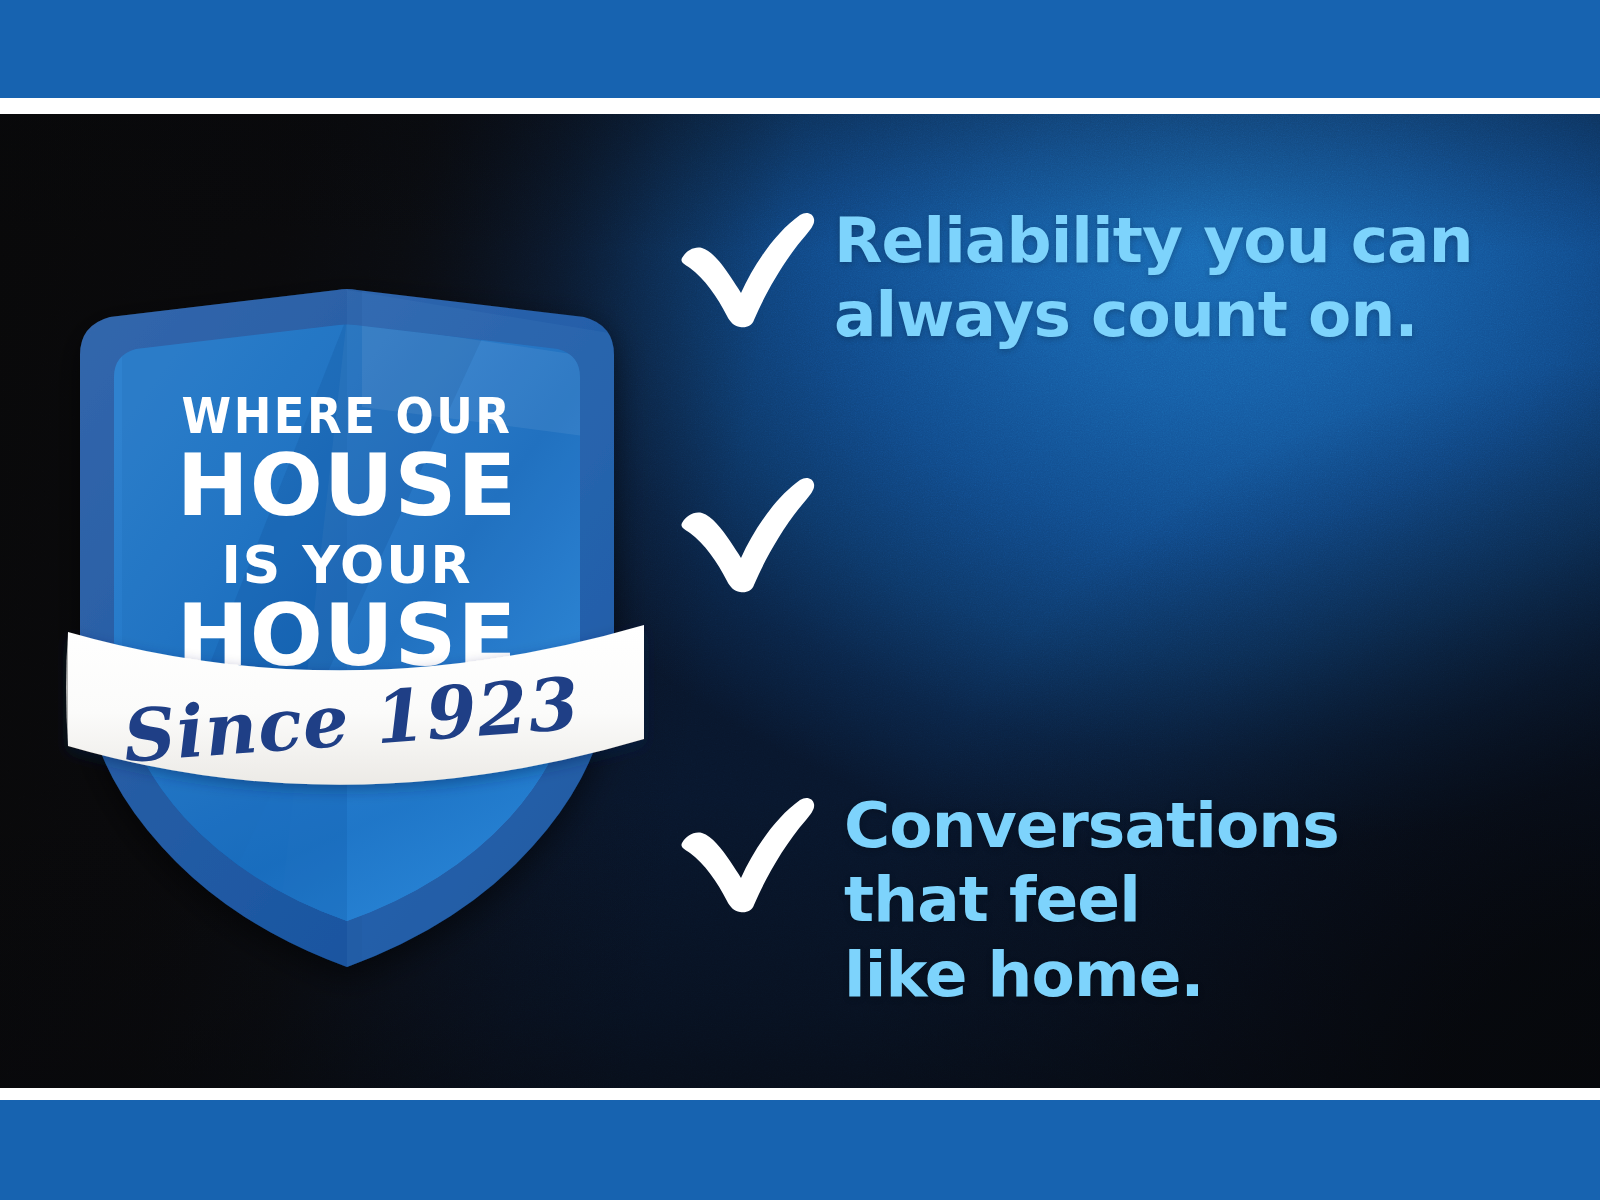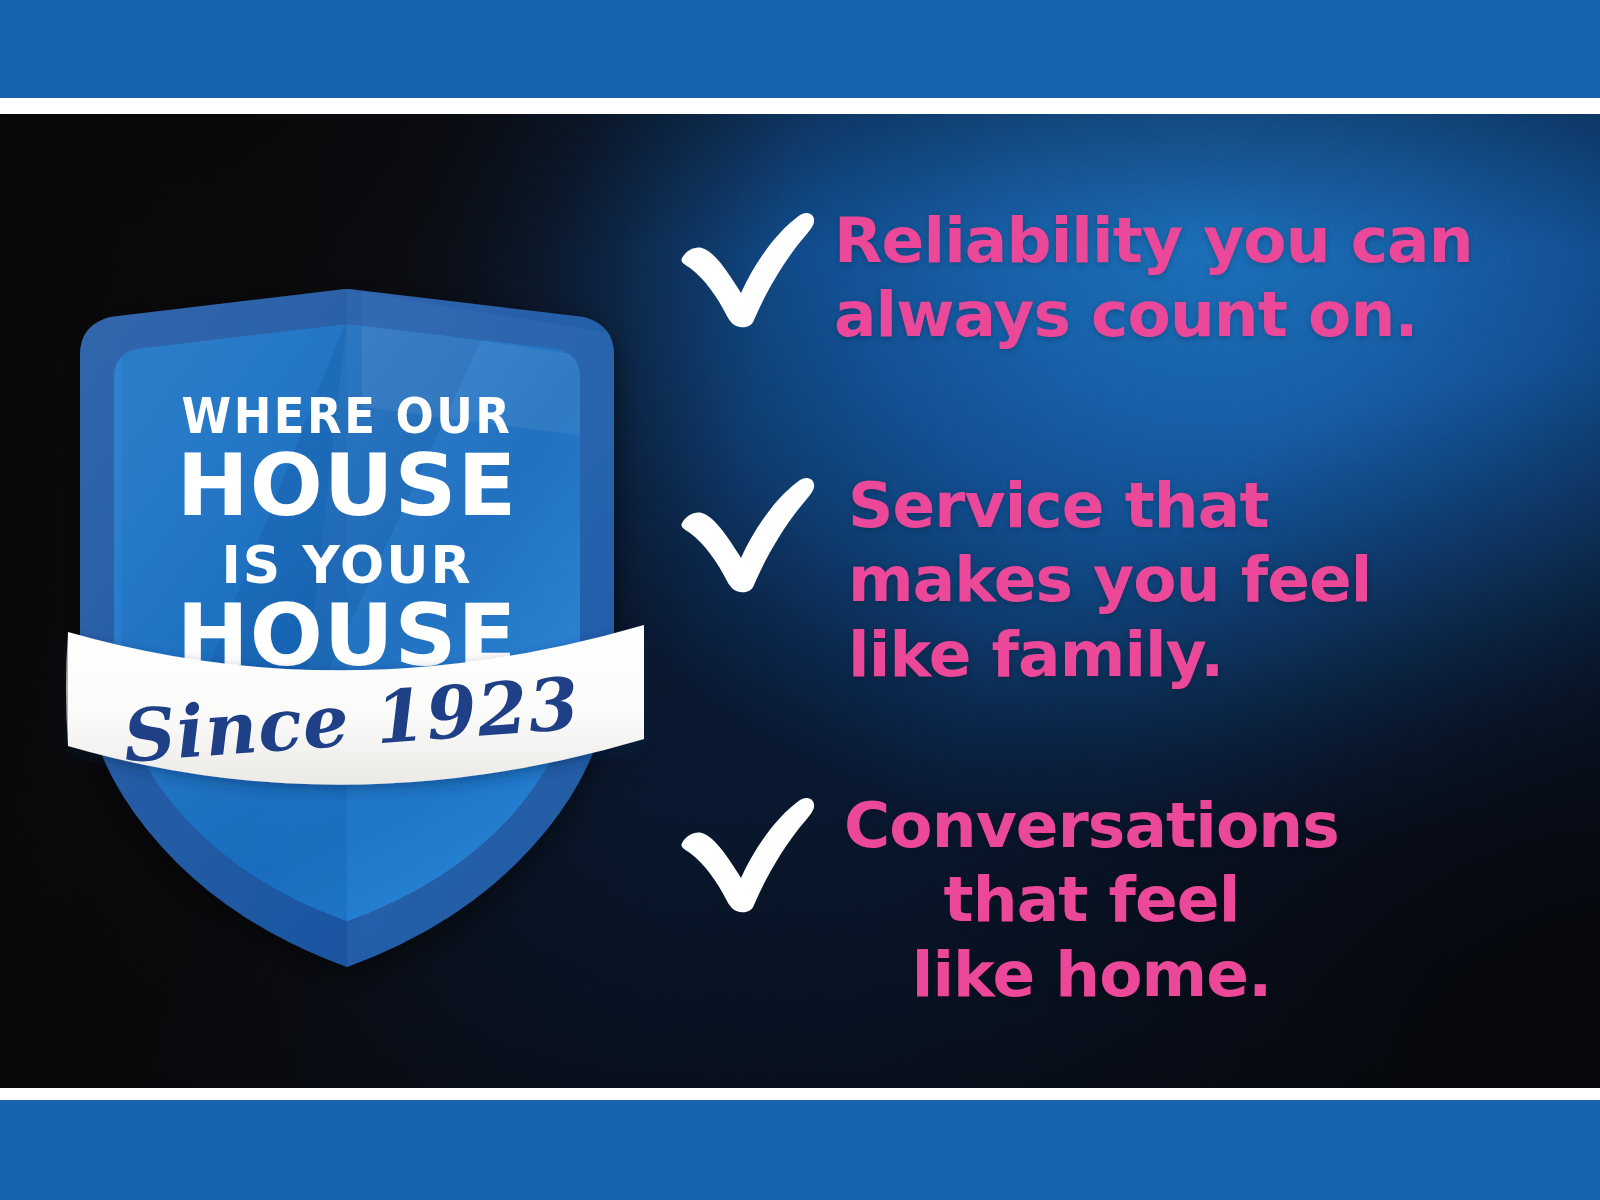--- a/index.html
+++ b/index.html
@@ -125,35 +125,35 @@
     display: flex;
     align-items: flex-start;
   }
   .bullet-check {
     width: 150px;
     flex: 0 0 150px;
     margin-top: 6px;
   }
   .bullet-check svg { width: 148px; height: 118px; display: block; }
   .bullet-text {
-    color: #ec4899;
+    color: #7dd3fc;
     font-family: "DejaVu Sans", sans-serif;
     font-weight: bold;
     font-size: 63px;
     line-height: 1.18;
     letter-spacing: -0.9px;
     white-space: pre-line;
     text-shadow: 0 2px 6px rgba(0,0,0,0.22);
   }
   .bullet-1 { top: 0px;   left: 0px; }
   .bullet-2 { top: 265px; left: 0px; }
   .bullet-3 { top: 585px; left: 0px; }
   .bullet-1 .bullet-text { padding-left: 12px; }
   .bullet-2 .bullet-text { padding-left: 26px; }
-  .bullet-3 .bullet-text { padding-left: 22px; text-align: center; }
+  .bullet-3 .bullet-text { padding-left: 22px; }
 </style>
 </head>
 <body>
 
 <div id="canvas">
 
   <div class="brand-bar top"></div>
   <div class="white-gap top"></div>
 
   <div id="stage">
@@ -289,23 +289,20 @@
                      C82,54 104,22 128,5
                      C134,1 141,3 142,9
                      C143,14 139,19 134,25
                      C112,50 92,86 82,110
                      C80,116 74,118 68,117
                      C62,116 58,112 55,106
                      C46,88 32,68 18,58
                      C12,54 8,52 10,48 Z" fill="#ffffff"></path>
           </svg>
         </div>
-        <div class="bullet-text">Service that
-makes you feel
-like family.</div>
       </div>
 
       <div class="bullet bullet-3">
         <div class="bullet-check">
           <svg viewBox="0 0 148 118" xmlns="http://www.w3.org/2000/svg">
             <path d="M10,48 C14,41 22,36 30,38 C40,41 50,54 58,66
                      C62,72 66,78 69,83
                      C82,54 104,22 128,5
                      C134,1 141,3 142,9
                      C143,14 139,19 134,25

